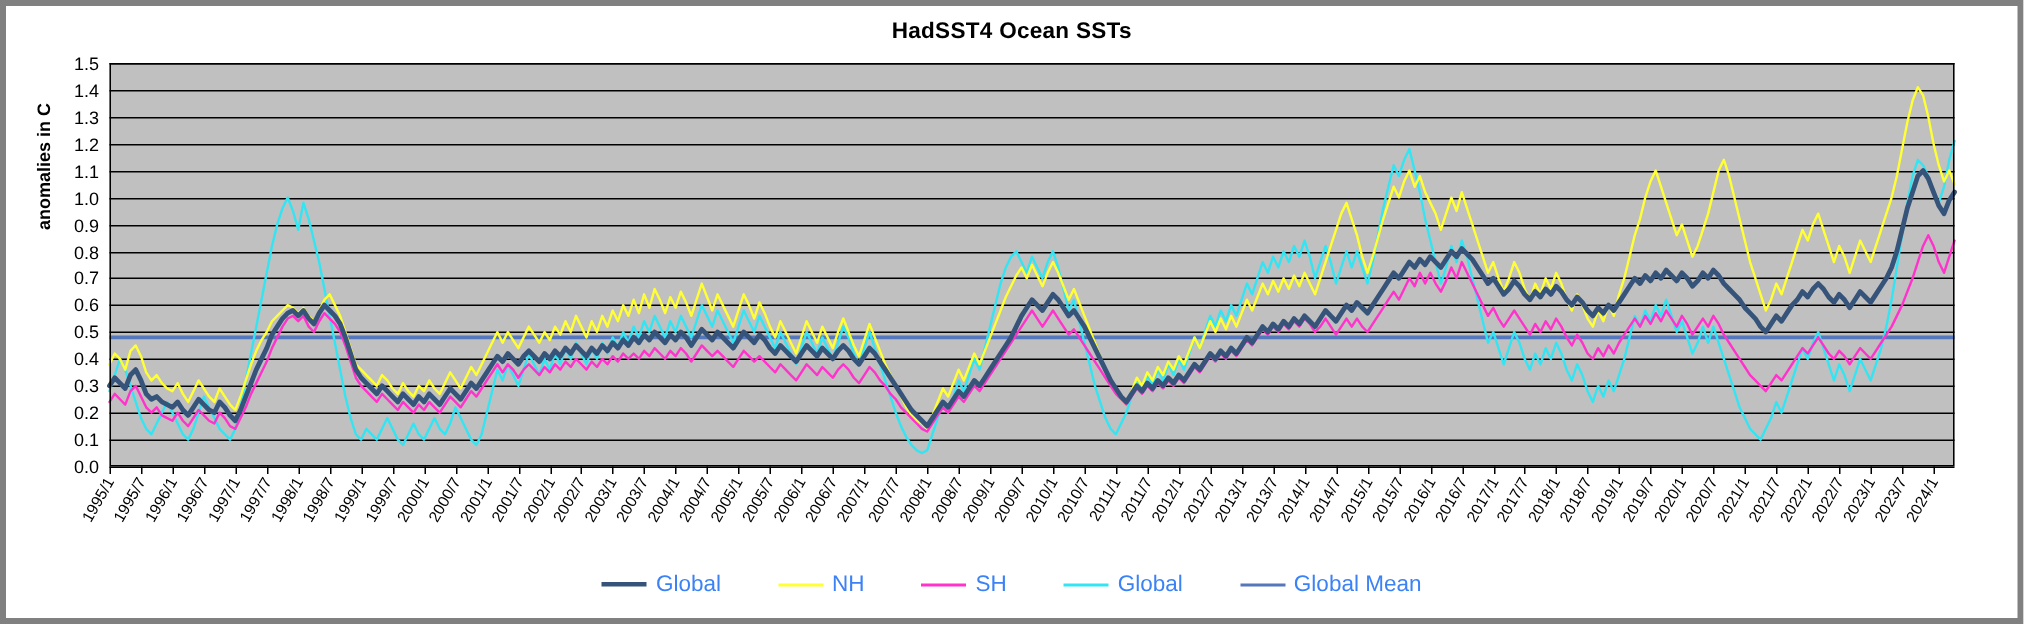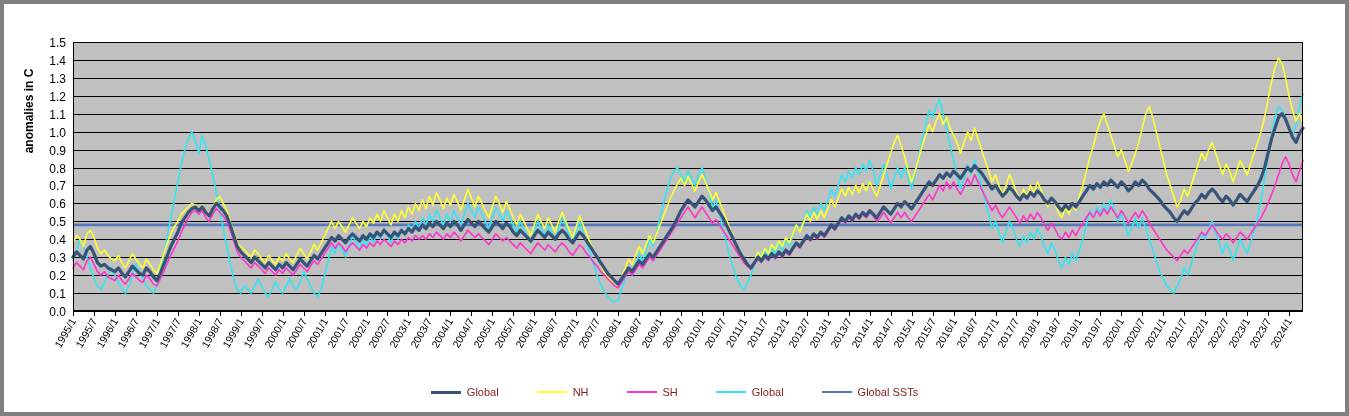--- a/index.html
+++ b/index.html
@@ -62,38 +62,39 @@
     display: flex;
     align-items: center;
     gap: 6px;
   }
   .legend-swatch {
     display: block;
     width: 30px;
     height: 0;
   }
   .legend-label {
-    font-size: 11px;
-    color: #7f1d1d;
+    font-size: 15px;
+    color: #3b82f6;
     white-space: nowrap;
   }
   .ytick-label {
     font-size: 12px;
     fill: #000000;
   }
   .xtick-label {
     font-size: 10.5px;
     fill: #000000;
   }
 </style>
 </head>
 <body>
 
 <div id="chart-root">
 
+  <div id="chart-title">HadSST4 Ocean SSTs</div>
 
   <div id="y-axis-title">anomalies in C</div>
 
   <svg id="plot-svg" width="1341" height="408">
     <g id="plot-bg-group">
         <rect x="69" y="38" width="1230" height="269" fill="#C0C0C0"></rect>
       </g>
     <g id="gridlines-group">
         <line x1="69" y1="307.5" x2="1299" y2="307.5" stroke="#000000" stroke-width="1"></line>
         <line x1="69" y1="289.5" x2="1299" y2="289.5" stroke="#000000" stroke-width="1"></line>
@@ -278,17 +279,17 @@
       <div class="legend-entry">
         <span class="legend-swatch" style="border-top: 2px solid rgb(255, 51, 204);"></span>
         <span class="legend-label">SH</span>
       </div>
       <div class="legend-entry">
         <span class="legend-swatch" style="border-top: 2px solid rgb(51, 229, 242);"></span>
         <span class="legend-label">Global</span>
       </div>
       <div class="legend-entry">
         <span class="legend-swatch" style="border-top: 2.4px solid rgb(85, 119, 187);"></span>
-        <span class="legend-label">Global SSTs</span>
+        <span class="legend-label">Global Mean</span>
       </div>
     </div>
 
 </div>
 
 </body></html>

